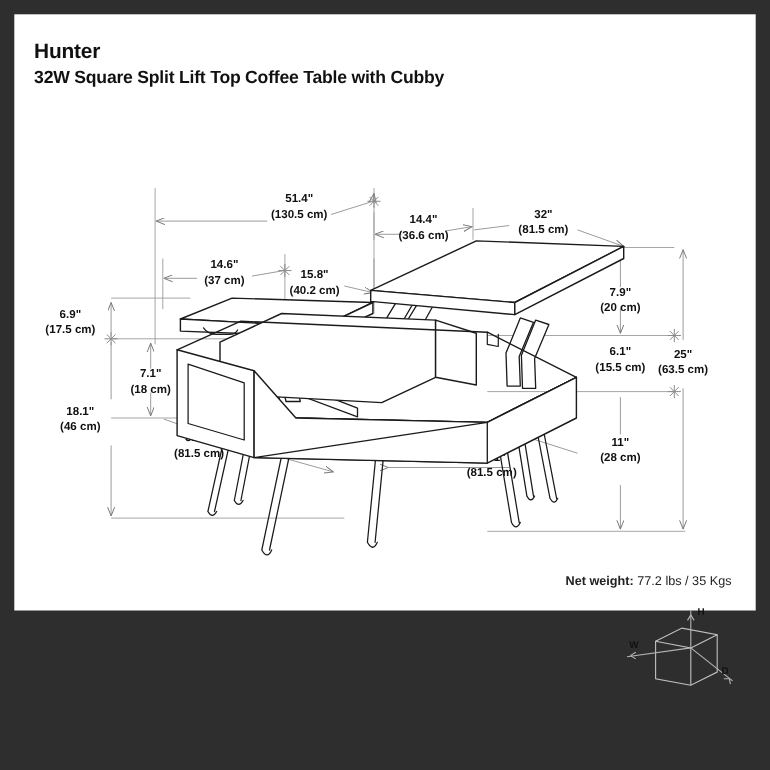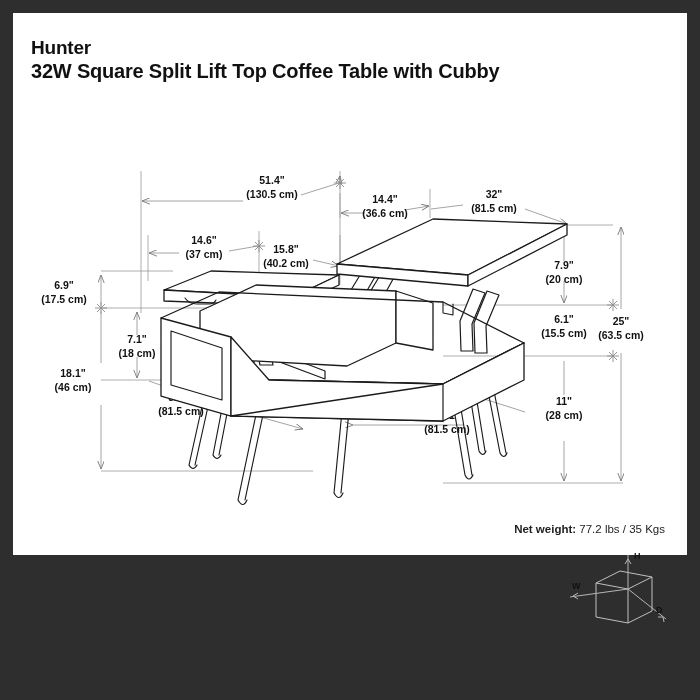--- a/index.html
+++ b/index.html
@@ -18,21 +18,21 @@
     background:#ffffff;
     box-sizing:border-box;
   }
   #titlebox{
     position:absolute;left:18px;top:24px;width:600px;
   }
   .t-line{
     color:#111111;font-weight:bold;letter-spacing:-0.2px;
   }
   #t1{font-size:19px;line-height:22px;}
-  #t2{font-size:20px;line-height:24px;}
+  #t2{font-size:16px;line-height:24px;}
   #netwrap{
     position:absolute;right:22px;bottom:20px;
     font-size:11.5px;color:#222;white-space:nowrap;margin-top:22px;
   }
   #netwrap b{font-weight:bold;}
   svg{display:block;}
   #art{position:absolute;left:0;top:0;width:674px;height:674px;}
   .dimtxt{
     font-family:"Liberation Sans",sans-serif;
     font-size:10.5px;font-weight:bold;fill:#111;

